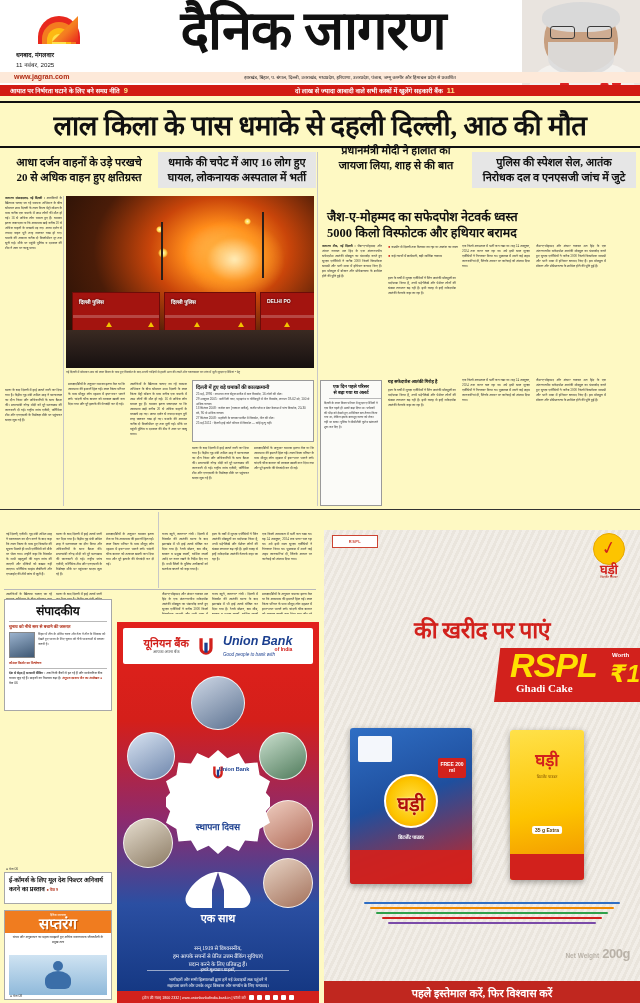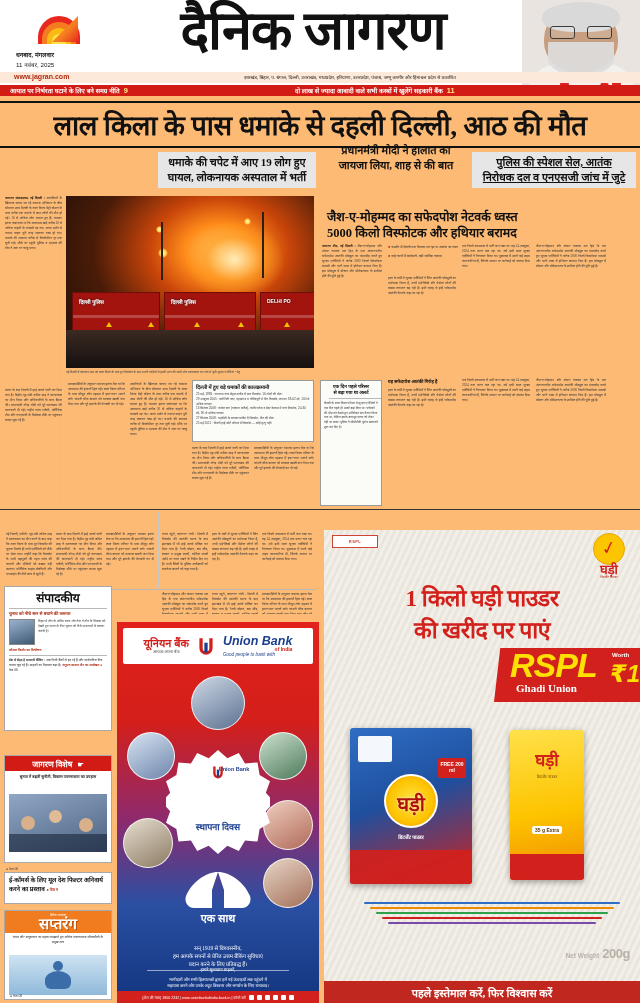--- a/index.html
+++ b/index.html
@@ -2,21 +2,21 @@
 <html><head>
 <meta charset="utf-8">
 <style>
   * { box-sizing: border-box; margin:0; padding:0; }
   html, body {
     width: 640px; height: 1003px;
     background: #ffffff;
     font-family: "Liberation Sans", "DejaVu Sans", sans-serif;
     overflow: hidden;
   }
-  .page { position: relative; width: 640px; height: 1003px; background:#fdba74; }
+  .page { position: relative; width: 640px; height: 1003px; background:#fef9c3; }
 
   
   .masthead { position:relative; height:96px; width:640px; background:#ffffff; overflow:hidden; }
   .logo-sun {
     position:absolute; left:38px; top:14px; width:42px; height:30px;
   }
   .logo-sun .ring {
     position:absolute; border-radius:40px 40px 0 0; left:0; right:0; bottom:0;
   }
   .r1 { height:28px; background:#e8281e; }
@@ -270,29 +270,33 @@
     </div>
     <div class="teaser teaser-right">
       <span>दो लाख से ज्यादा आबादी वाले सभी कस्बों में खुलेंगे सहकारी बैंक</span><span class="pg">11</span>
     </div>
   </div>
 
   <div class="rule-thick" style="top:101px; height:1.6px;"></div>
   <div class="headline">लाल किला के पास धमाके से दहली दिल्ली, आठ की मौत</div>
   <div class="rule-thick" style="top:146px; height:1.6px;"></div>
 
+  <div class="deck plain" style="left:4px; top:152px; width:150px;">
+    <span style="white-space:pre-line">आधा दर्जन वाहनों के उड़े परखचे
+20 से अधिक वाहन हुए क्षतिग्रस्त</span>
+  </div>
   <div class="deck" style="left:158px; top:152px; width:158px;">
-    <span style="white-space:pre-line">धमाके की चपेट में आए 19 लोग हुए
+    <span style="white-space:pre-line">धमाके की चपेट में आए 16 लोग हुए
 घायल, लोकनायक अस्पताल में भर्ती</span>
   </div>
   <div class="deck plain" style="left:322px; top:140px; width:148px;">
     <span style="white-space:pre-line">प्रधानमंत्री मोदी ने हालात का
 जायजा लिया, शाह से की बात</span>
   </div>
-  <div class="deck" style="left:472px; top:152px; width:164px;text-decoration:underline;">
+  <div class="deck" style="left:472px; top:152px; width:164px;">
     <span style="white-space:pre-line">पुलिस की स्पेशल सेल, आतंक
 निरोधक दल व एनएसजी जांच में जुटे</span>
   </div>
 
   <div class="col-text" style="left:5px; top:196px; width:57px; height:310px;">
     <span class="lead">जागरण संवाददाता, नई दिल्ली :</span>
     <span>आतंकियों के खिलाफ चलाए जा रहे व्यापक अभियान के बीच सोमवार शाम दिल्ली के लाल किला मेट्रो स्टेशन के पास करीब एक धमाके में आठ लोगों की मौत हो गई। 16 से अधिक लोग घायल हुए हैं। धमाका इतना जबरदस्त था कि आसपास खड़े करीब 20 से अधिक वाहनों के परखचे उड़ गए। आधा दर्जन से ज्यादा वाहन पूरी तरह जलकर राख हो गए। धमाके की आवाज करीब दो किलोमीटर दूर तक सुनी गई। मौके पर पहुंची पुलिस व दमकल की टीम ने आग पर काबू पाया।</span>
   </div>
   <div class="col-text" style="left:5px; top:388px; width:57px; height:118px;">
     <span>घटना के बाद दिल्ली में हाई अलर्ट जारी कर दिया गया है। केंद्रीय गृह मंत्री अमित शाह ने घटनास्थल का दौरा किया और अधिकारियों के साथ बैठक की। प्रधानमंत्री नरेन्द्र मोदी को पूरे घटनाक्रम की जानकारी दी गई। राष्ट्रीय जांच एजेंसी, फोरेंसिक टीम और एनएसजी के विशेषज्ञ मौके पर पहुंचकर साक्ष्य जुटा रहे हैं।</span>
@@ -433,54 +437,41 @@
   <div class="col-text" style="left:162px; top:592px; width:46px; height:22px;">
     <span>जैश-ए-मोहम्मद और अंसार गजवत उल हिंद के एक अंतरराज्यीय सफेदपोश आतंकी मॉड्यूल का भंडाफोड़ करते हुए सुरक्षा एजेंसियों ने करीब 3000 किलो विस्फोटक सामग्री और भारी मात्रा में हथियार बरामद किए हैं। इस मॉड्यूल में डॉक्टर और प्रोफेशनल्स के शामिल होने की पुष्टि हुई है।</span>
   </div>
   <div class="col-text" style="left:212px; top:592px; width:46px; height:22px;">
     <span>राज्य ब्यूरो, जागरण• रांची : दिल्ली में विस्फोट की आतंकी घटना के बाद झारखंड में भी हाई अलर्ट घोषित कर दिया गया है। रेलवे स्टेशन, बस स्टैंड, बाजार व प्रमुख स्थलों, धार्मिक स्थलों आदि पर नजर रखने के निर्देश दिए गए हैं। सभी जिलों के पुलिस अधीक्षकों को सतर्कता बरतने को कहा गया है।</span>
   </div>
   <div class="col-text" style="left:262px; top:592px; width:50px; height:22px;">
     <span>प्रत्यक्षदर्शियों के अनुसार धमाका इतना तेज था कि आसपास की इमारतें हिल गईं। लाल किला परिसर के पास मौजूद लोग दहशत में इधर-उधर भागने लगे। चांदनी चौक बाजार को तत्काल खाली करा दिया गया और पूरे इलाके की घेराबंदी कर दी गई।</span>
   </div>
 
-  <div class="sidebox" style="left:4px; top:586px; width:108px; height:145px;">
+  <div class="sidebox" style="left:4px; top:599px; width:108px; height:112px;">
     <div class="sidebox-hd" style="font-size:12px; padding:2px 0 1px;">संपादकीय</div>
     <div class="hline" style="position:relative; width:auto; margin:1px 4px 2px;"></div>
     <div style="font-size:4.4px; font-weight:bold; color:#b02a12; padding:0 4px; line-height:1.4;">चुनाव को नीचे स्तर से बचाने की जरूरत</div>
     <div style="position:relative; padding:2px 4px 0;">
       <div style="float:left; width:26px; height:26px; margin:0 3px 1px 0;
                   background:linear-gradient(160deg,#9ab2cd,#3f5874); border:0.5px solid #888;"></div>
       <div style="font-size:3.2px; line-height:1.5; color:#444;">बिहार में तीन के अंतिम चरण और नेता ने तीन के विकास को देखते हुए भारत के लिए चुनाव को नीचे भावनाओं से बचाना जरूरी है।</div>
       <div style="clear:both"></div>
     </div>
     <div style="font-size:3.3px; color:#b02a12; font-weight:bold; padding:1px 4px;">कौशल किशोर का विश्लेषण</div>
     <div class="hline" style="position:relative; width:auto; margin:2px 4px;"></div>
     <div style="font-size:3.3px; line-height:1.5; color:#333; padding:0 4px;">
       <b>देश से बेहद है सरकारी बैंकिंग :</b>
       <span>अब निजी बैंकों से हट रहे हैं और सार्वजनिक बैंक वापस जुड़ रहे हैं। ग्राहकों का विश्वास बढ़ा है।</span>
       <b style="color:#b02a12">अनुपम स्वरूप जैन का आलेखन</b>
       <span style="color:#b02a12"> ● </span>
       <span>पेज 06</span>
     </div>
   </div>
 
-  <div class="sidebox" style="left:4px; top:755px; width:108px; height:108px;">
-    <div class="jagran-vishesh-hd">
-      <span>जागरण विशेष</span>
-      <span style="font-size:7px; margin-left:3px;">☛</span>
-    </div>
-    <div style="font-size:4px; font-weight:bold; color:#222; padding:3px 4px; line-height:1.5; text-align:center;">चुनाव में बढ़ती चुनौती, विकास जागरूकता का उपहास</div>
-    <div class="mini-thumb" style="position:absolute; left:4px; right:4px; top:38px; height:58px;">
-      <div class="dot" style="left:12px; top:22px; width:14px; height:14px; background:#d8b08a;"></div>
-      <div class="dot" style="left:40px; top:16px; width:13px; height:13px; background:#e0bb96;"></div>
-      <div class="dot" style="left:70px; top:24px; width:14px; height:14px; background:#d8b08a;"></div>
-      <div style="position:absolute; left:0; right:0; bottom:0; height:18px; background:rgba(20,30,50,.55);"></div>
-    </div>
-  </div>
 
   <div style="position:absolute; left:6px; top:866px; width:104px; font-size:3.4px; color:#444;">● <span>पेज 06</span></div>
 
   <div class="sidebox" style="left:4px; top:872px; width:108px; height:32px;">
     <div style="font-size:6.4px; font-weight:bold; color:#111; padding:3px 4px; line-height:1.35;
                 font-family:'Liberation Serif',serif;">
       <span>ई-कॉमर्स के लिए मूल देश फिल्टर अनिवार्य करने का प्रस्ताव</span>
       <span style="color:#b02a12; font-size:4px;"> ● <span>पेज 9</span></span>
     </div>
   </div>
@@ -570,28 +561,27 @@
     </div>
 
     <div class="gh-logo">
       <div class="gh-clock">
         <span class="gh-tick">✓</span>
       </div>
       <div class="gh-name">घड़ी</div>
       <div class="gh-sub">डिटर्जेंट पाउडर</div>
     </div>
 
-    <div class="gh-head" style="top:56px;">1 किलो घड़ी पाउडर</div>
     <div class="gh-head" style="top:88px;">की खरीद पर पाएं</div>
 
     <div class="gh-free-band" style="left:170px; top:118px; width:156px; height:54px;"></div>
     <div class="gh-free" style="left:186px; top:120px;">RSPL</div>
     <div class="gh-worth" style="left:288px; top:122px;">Worth</div>
     <div class="gh-ten" style="left:286px; top:130px;">₹10</div>
-    <div class="gh-cake" style="left:192px; top:152px;">Ghadi Union</div>
+    <div class="gh-cake" style="left:192px; top:152px;">Ghadi Cake</div>
 
     <div class="gh-pack" style="left:26px; top:198px; width:122px; height:156px;">
       <div style="position:absolute; left:8px; top:8px; width:34px; height:26px; background:#fff; border-radius:2px; opacity:.95;"></div>
       <div style="position:absolute; left:50%; top:46px; transform:translateX(-50%); width:54px; height:54px; border-radius:50%;
                   background:radial-gradient(circle,#ffe14a 0%,#fdc400 60%,#f08a00 100%); border:2px solid #fff;"></div>
       <div class="gh-pack-name" style="top:62px; font-size:20px; color:#b01008; text-shadow:0 0 2px #fff;">घड़ी</div>
       <div class="gh-pack-name" style="top:106px; font-size:5px;">डिटर्जेंट पाउडर</div>
       <div class="gh-200" style="right:6px; top:30px;">
         <span>FREE 200 ml</span>
       </div>

